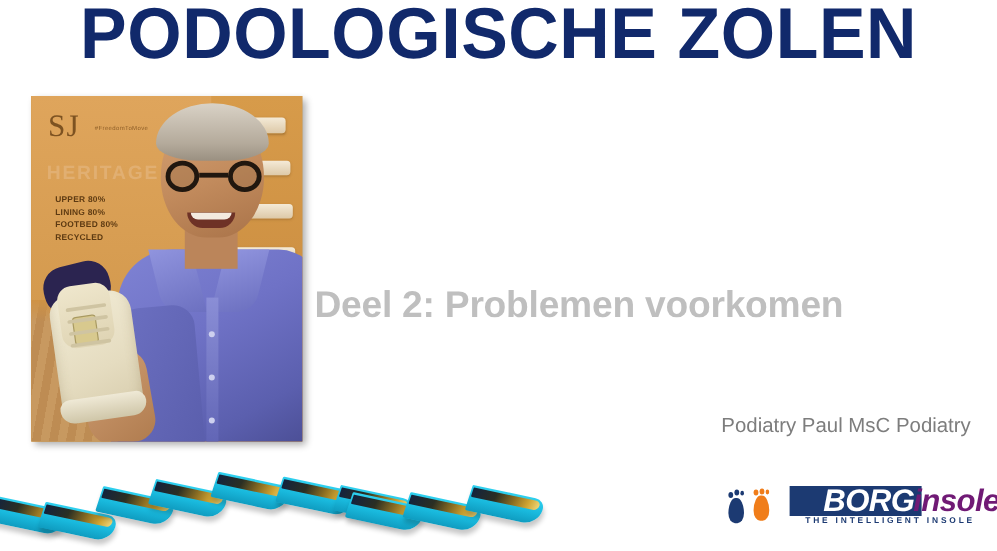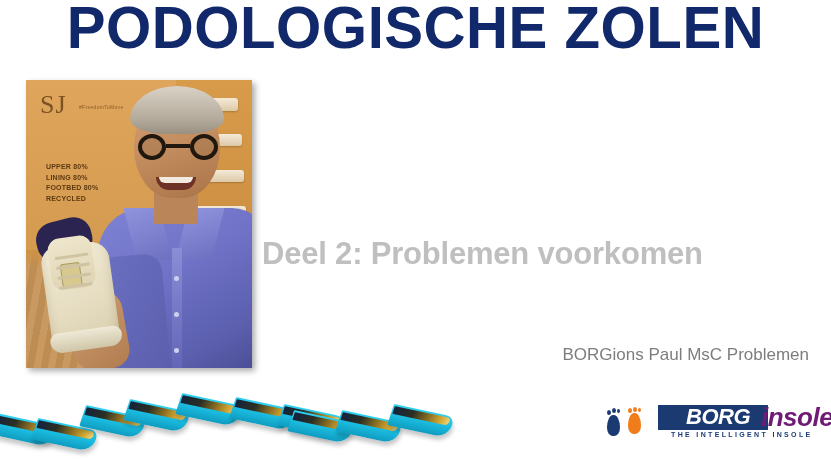--- a/index.html
+++ b/index.html
@@ -369,21 +369,21 @@
 
   .borg-box {
     position: absolute;
     left: 54px; top: 2px;
     width: 110px; height: 25px;
     background: #1c3a72;
   }
   .borg-word {
     position: absolute;
     left: 82px; top: 3px;
-    font-size: 22px;
+    font-size: 26px;
     font-weight: bold;
     font-style: italic;
     letter-spacing: -0.5px;
     color: #ffffff;
     line-height: 22px;
   }
   .insole-word {
     position: absolute;
     left: 157px; top: 3px;
     font-size: 26px;
@@ -415,20 +415,21 @@
     <div class="photo-panel"></div>
     <div class="photo-floor"></div>
 
     <div class="shelf" style="left:150px; top:18px; width:62px; height:13px;"></div>
     <div class="shelf" style="left:158px; top:54px; width:58px; height:12px;"></div>
     <div class="shelf" style="left:162px; top:90px; width:56px; height:12px;"></div>
     <div class="shelf" style="left:166px; top:126px; width:54px; height:12px;"></div>
 
     <div class="sj-logo">SJ</div>
     <div class="sj-tag">#FreedomToMove</div>
+    <div class="heritage">HERITAGE</div>
     <div class="spec-lines">
       <div>UPPER 80%</div>
       <div>LINING 80%</div>
       <div>FOOTBED 80%</div>
       <div>RECYCLED</div>
     </div>
 
     <div class="person-shirt"></div>
     <div class="shirt-collar-l"></div>
     <div class="shirt-collar-r"></div>
@@ -459,21 +460,21 @@
         <i style="top:20px;"></i>
           <i style="top:30px;"></i>
       </div>
       <div class="sneaker-sole"></div>
     </div>
   </div>
 
 
   <div class="deel-2">Deel 2: Problemen voorkomen</div>
 
-  <div class="byline">BORGions Paul MsC Problemen</div>
+  <div class="byline">Podiatry Paul MsC Podiatry</div>
 
   <div class="insole-strip" id="insole-strip">
       <div class="insole" style="left: -8px; top: 25px;">
         <div class="body"></div>
         <div class="streak"></div>
       </div>
       <div class="insole" style="left: 34px; top: 30px;">
         <div class="body"></div>
         <div class="streak"></div>
       </div>

